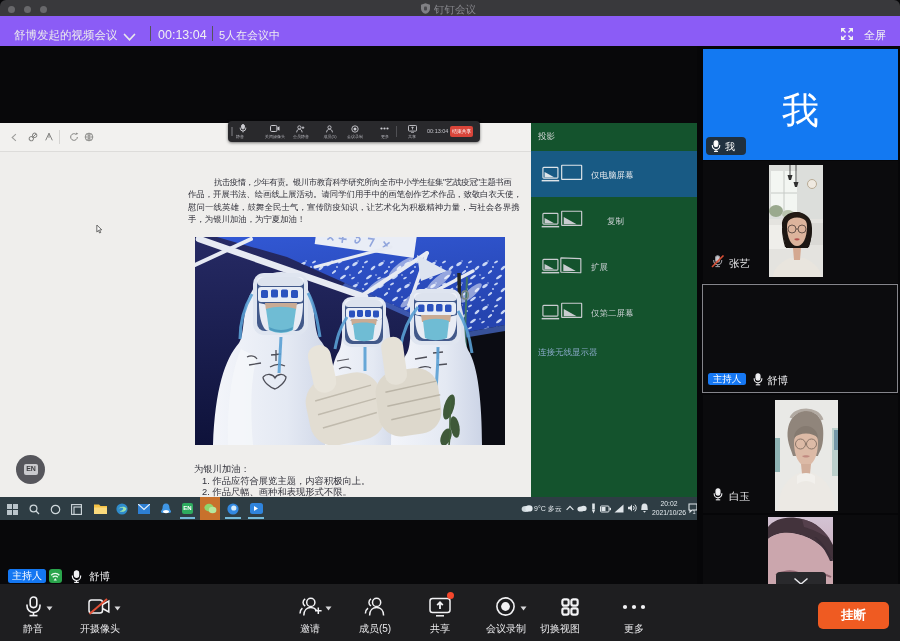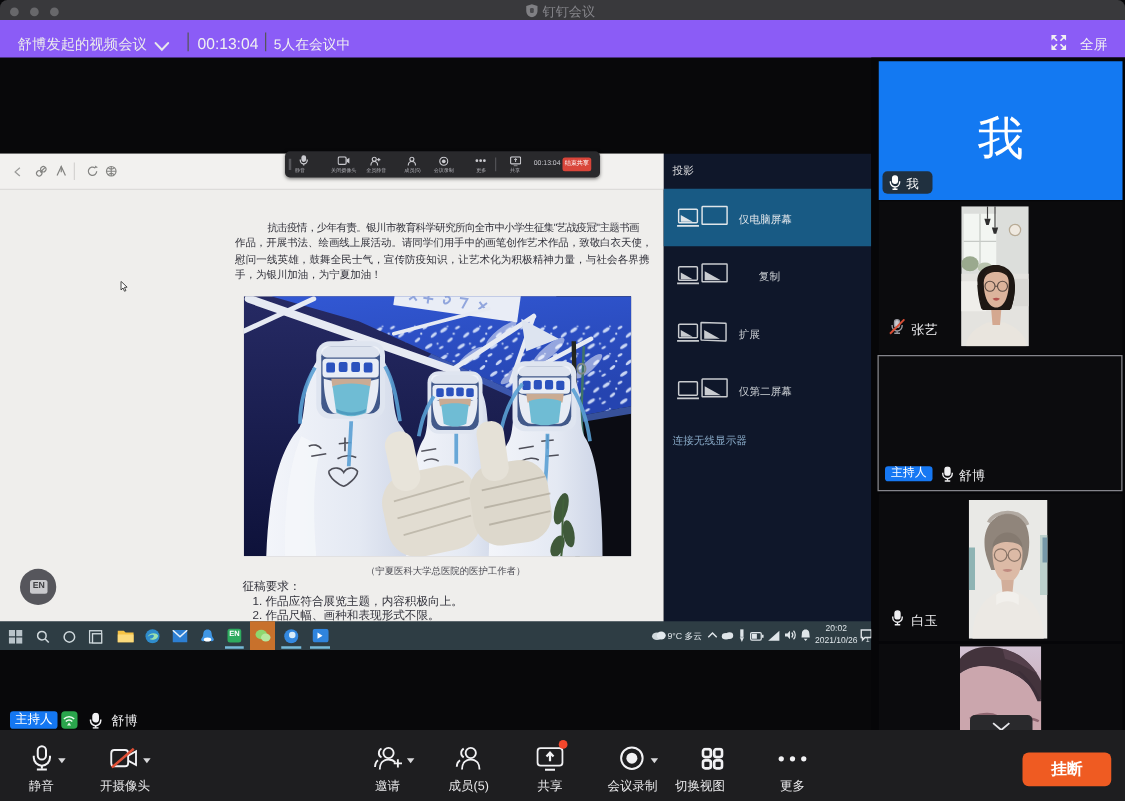--- a/index.html
+++ b/index.html
@@ -263,36 +263,35 @@
           </g>
           <g fill="#2e4a26" opacity="0.9">
             <ellipse cx="254" cy="170" rx="5" ry="13" transform="rotate(16 254 170)"></ellipse>
             <ellipse cx="260" cy="190" rx="4.5" ry="11" transform="rotate(-10 260 190)"></ellipse>
             <ellipse cx="251" cy="200" rx="5" ry="9" transform="rotate(22 251 200)"></ellipse>
           </g>
           <path d="M256 162 C254 178 256 194 254 208" stroke="#41603a" stroke-width="1.6" fill="none"></path>
         </svg>
       </div>
 
-      <div class="abs" style="left:188px;top:329px;width:337px;text-align:center;font-size:7.5px;color:#4a4a52;">（宁夏医科大学总医院的医护工作者）</div>
-      <div class="abs" style="left:194px;top:340px;font-size:9.3px;color:#31313a;">征稿要求：</div>
+      <div class="abs" style="left:194px;top:340px;font-size:9.3px;color:#31313a;">为银川加油：</div>
       <div class="abs" style="left:202px;top:351.5px;font-size:9.3px;color:#31313a;">1. 作品应符合展览主题，内容积极向上。</div>
       <div class="abs" style="left:202px;top:362.5px;font-size:9.3px;color:#31313a;">2. 作品尺幅、画种和表现形式不限。</div>
 
       <div class="abs" style="left:16px;top:332px;width:29px;height:29px;border-radius:50%;background:#56565c;">
         <div class="abs" style="left:8px;top:9px;width:14px;height:11px;background:#c9c9cd;border-radius:2px;"></div>
         <div class="abs" style="left:9px;top:10px;width:12px;font-size:7px;font-weight:bold;color:#3c3c40;text-align:center;">EN</div>
       </div>
 
       <svg class="abs" style="left:96px;top:102px;" width="6.5" height="9" viewBox="0 0 8 11">
           <path d="M1 0 L1 8.5 L3 6.6 L4.4 9.8 L5.8 9.2 L4.4 6 L7 5.8 Z" fill="#fdfdfd" stroke="#222" stroke-width="0.8"></path>
         </svg>
     </div>
 
-    <div class="abs" style="left:531px;top:0;width:166px;height:397px;background:#0f172a;" id="proj-panel">
+    <div class="abs" style="left:531px;top:0;width:166px;height:397px;background:#14532d;" id="proj-panel">
       <div class="abs" style="left:7px;top:8px;font-size:8.5px;color:#dcdcde;">投影</div>
 
       <div class="abs" style="left:0;top:28px;width:166px;height:46px;background:#185a84;">
         <svg class="abs" style="left:10px;top:13px;" width="43" height="20" viewBox="0 0 50 24">
           <g stroke="#dfe5e9" stroke-width="1.4" fill="none">
             <rect x="1.5" y="4" width="18" height="13" rx="1"></rect>
             <path d="M0 20 L21 20" stroke-width="1.8"></path>
             <rect x="24" y="1.5" width="24" height="17" rx="0.5"></rect>
           </g>
           <path d="M3.5 16 L3.5 9.5 L15 16 Z" fill="#dfe5e9"></path>

